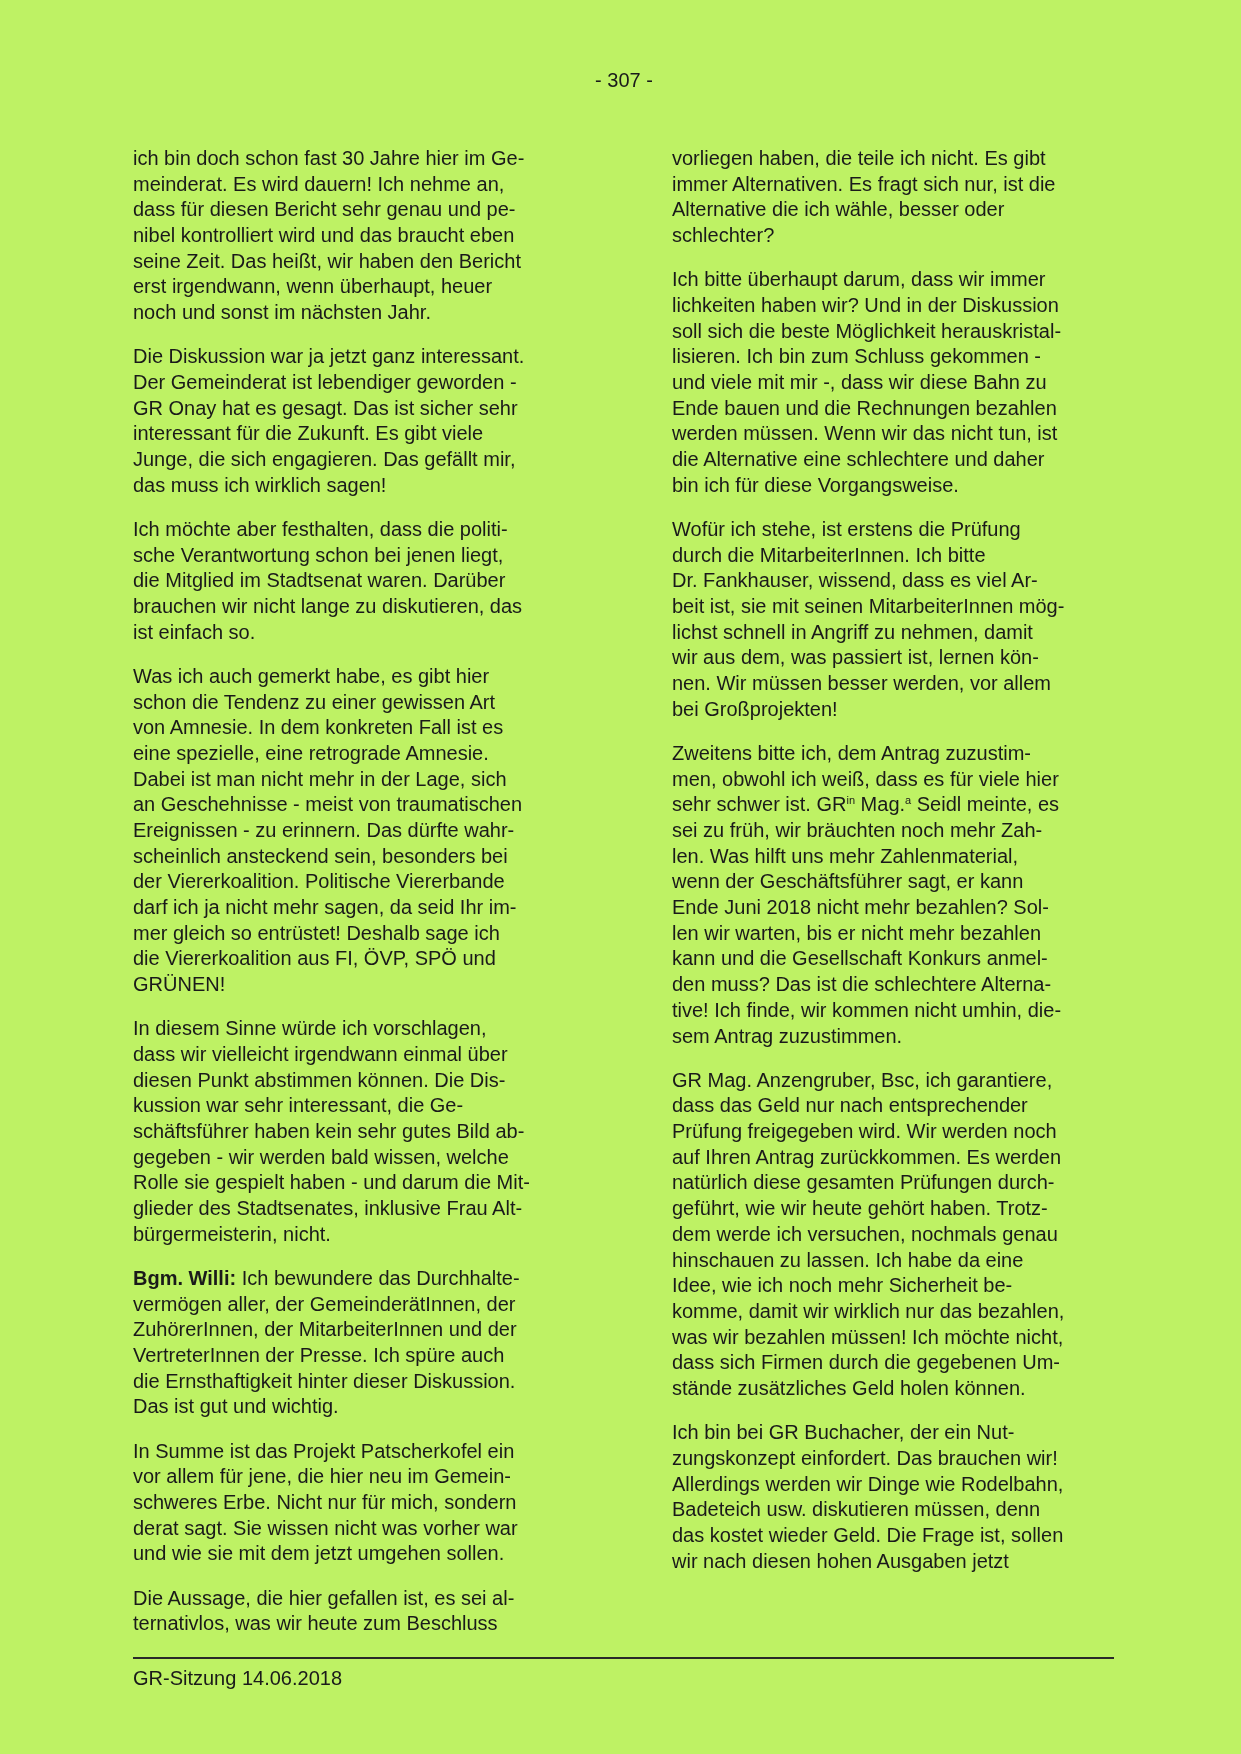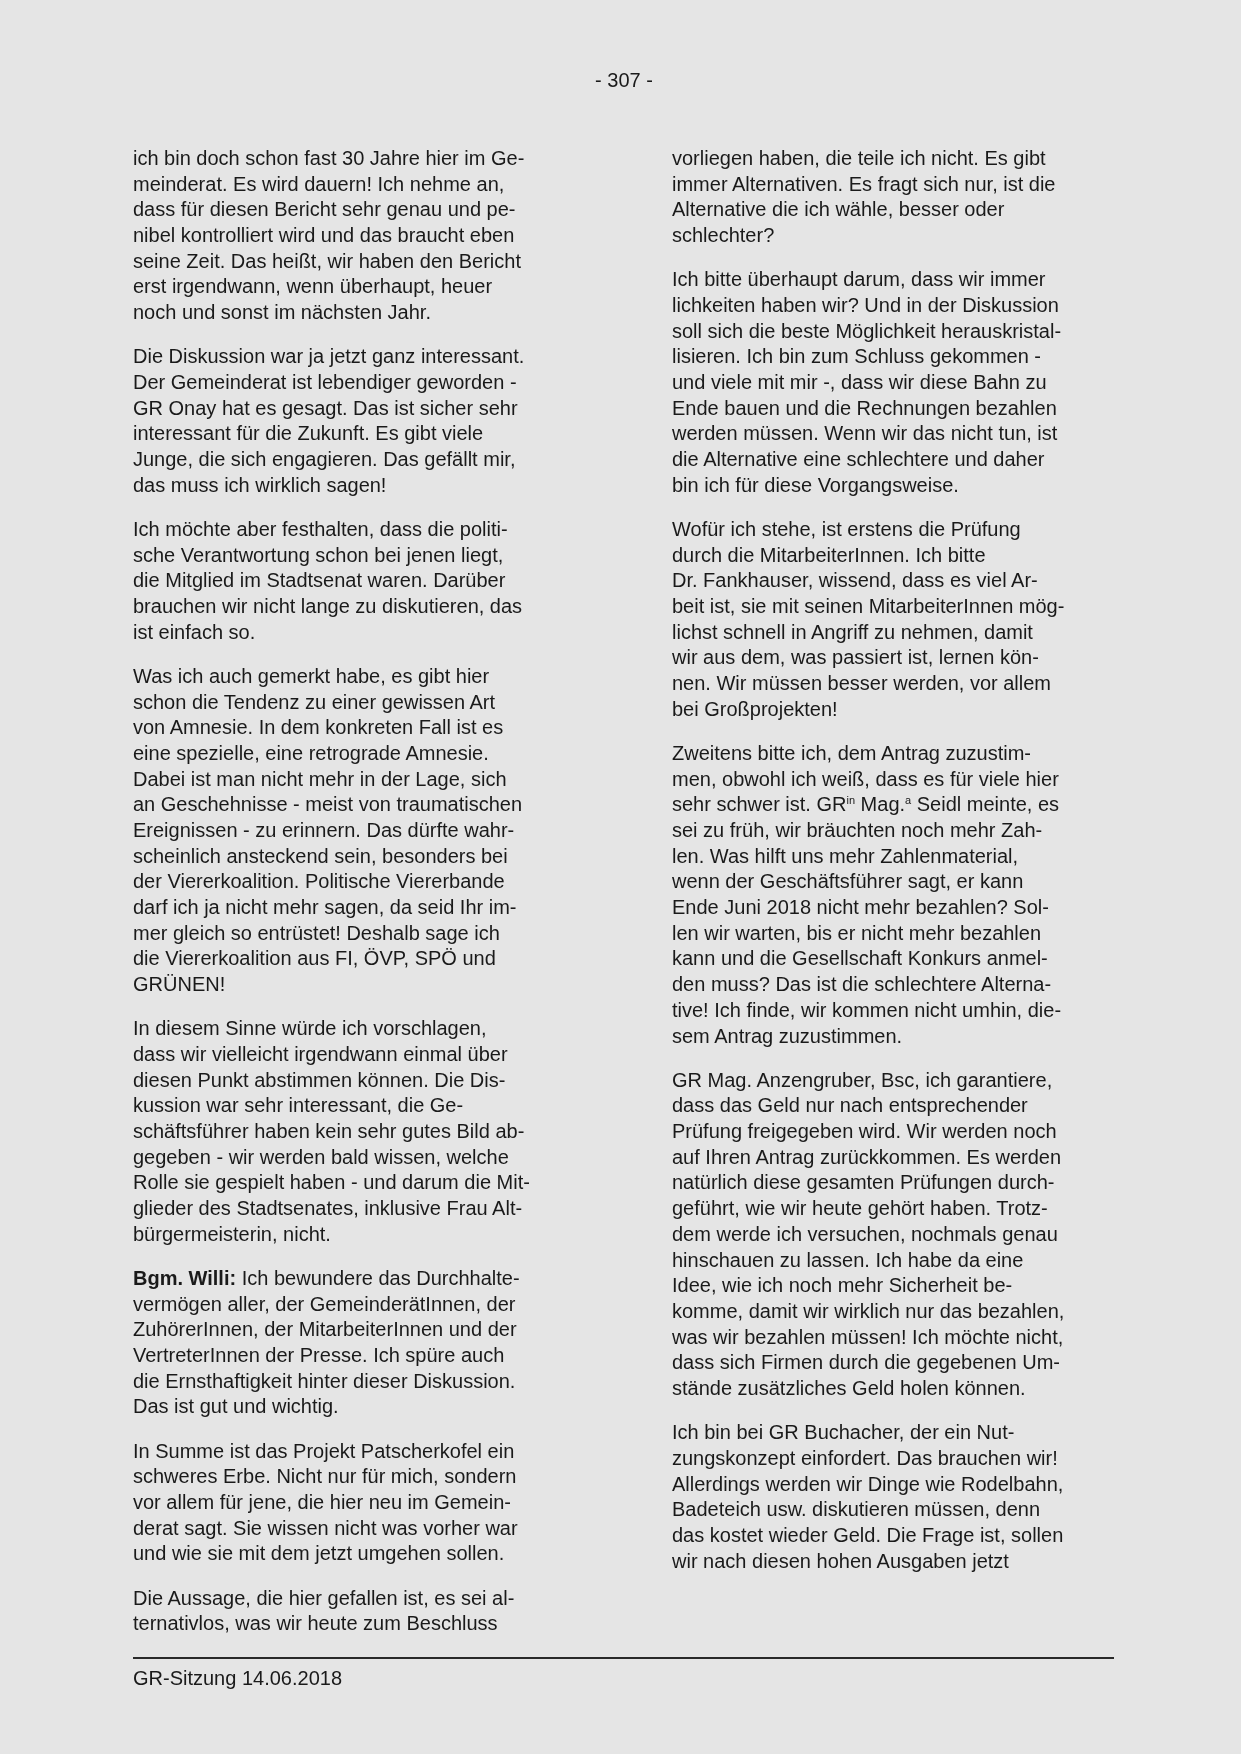--- a/index.html
+++ b/index.html
@@ -4,21 +4,21 @@
 <style>
   html, body {
     margin: 0;
     padding: 0;
     background: #ffffff;
   }
   .page {
     position: relative;
     width: 1241px;
     height: 1754px;
-    background: #e5e5e5;
+    background: #bef264;
     overflow: hidden;
     font-family: "Liberation Sans", sans-serif;
     color: #1a1a1a;
   }
   .page-number {
     position: absolute;
     top: 68px;
     left: 133px;
     width: 982px;
     text-align: center;
@@ -120,22 +120,22 @@
       <div class="para">
         <div class="line"><strong>Bgm. Willi:</strong> Ich bewundere das Durchhalte-</div>
         <div class="line">vermögen aller, der GemeinderätInnen, der</div>
         <div class="line">ZuhörerInnen, der MitarbeiterInnen und der</div>
         <div class="line">VertreterInnen der Presse. Ich spüre auch</div>
         <div class="line">die Ernsthaftigkeit hinter dieser Diskussion.</div>
         <div class="line">Das ist gut und wichtig.</div>
       </div>
       <div class="para">
         <div class="line">In Summe ist das Projekt Patscherkofel ein</div>
+        <div class="line">vor allem für jene, die hier neu im Gemein-</div>
         <div class="line">schweres Erbe. Nicht nur für mich, sondern</div>
-        <div class="line">vor allem für jene, die hier neu im Gemein-</div>
         <div class="line">derat sagt. Sie wissen nicht was vorher war</div>
         <div class="line">und wie sie mit dem jetzt umgehen sollen.</div>
       </div>
       <div class="para">
         <div class="line">Die Aussage, die hier gefallen ist, es sei al-</div>
         <div class="line">ternativlos, was wir heute zum Beschluss</div>
       </div>
     </div>
 
   <div class="col col-right">

